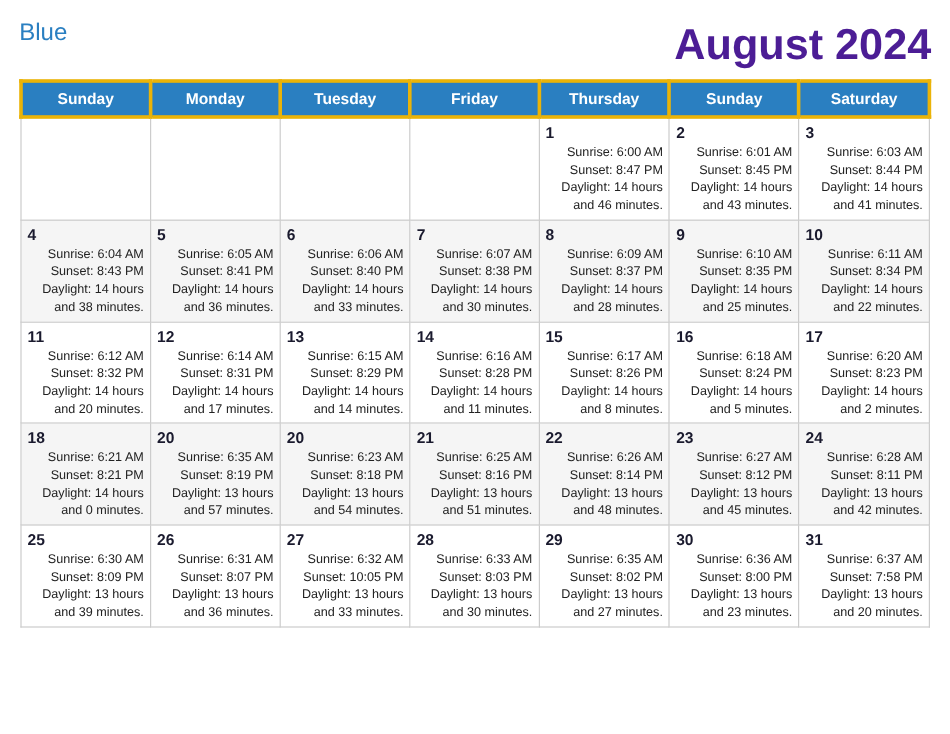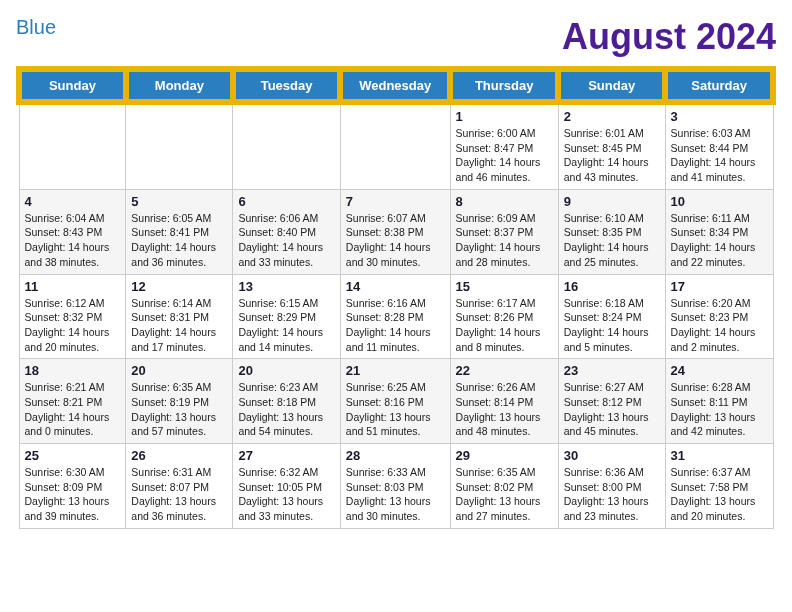--- a/index.html
+++ b/index.html
@@ -47,21 +47,21 @@
       border-collapse: collapse;
       font-size: 11px;
     }
     .calendar-table th {
       background: #2a7fc1;
       color: #fff;
       text-align: center;
       padding: 6px 4px;
       font-size: 13px;
       font-weight: bold;
-      border: 6px solid #eab308;
+      border: 3px solid #eab308;
     }
     .calendar-table td {
       border: 1px solid #ccc;
       vertical-align: top;
       padding: 4px 5px;
       width: 113px;
       min-height: 80px;
       background: #fff;
     }
     .calendar-table tr:nth-child(odd) td {
@@ -74,20 +74,21 @@
       font-weight: bold;
       font-size: 13px;
       color: #1a1a2e;
       display: block;
       margin-bottom: 2px;
     }
     .day-info {
       font-size: 10.5px;
       color: #222;
       line-height: 1.4;
+      text-align: right;
     }
     .empty-cell {
       background: #fff !important;
     }
     
     .row-white td { background: #fff; }
     .row-gray td { background: #f0f0f0; }
   </style>
 </head>
 <body>
@@ -102,21 +103,21 @@
     <div class="month-year">August 2024</div>
   </div>
 </div>
 
 <table class="calendar-table">
   <thead>
     <tr>
     <th>Sunday</th>
         <th>Monday</th>
         <th>Tuesday</th>
-        <th>Wednesday</th>
+        <th>Friday</th>
         <th>Thursday</th>
         <th>Sunday</th>
         <th>Saturday</th>
       </tr>
   </thead>
   <tbody id="calendar-body">
   <tr class="row-white">
         <td class="empty-cell"></td>
         <td class="empty-cell"></td>
         <td class="empty-cell"></td>

